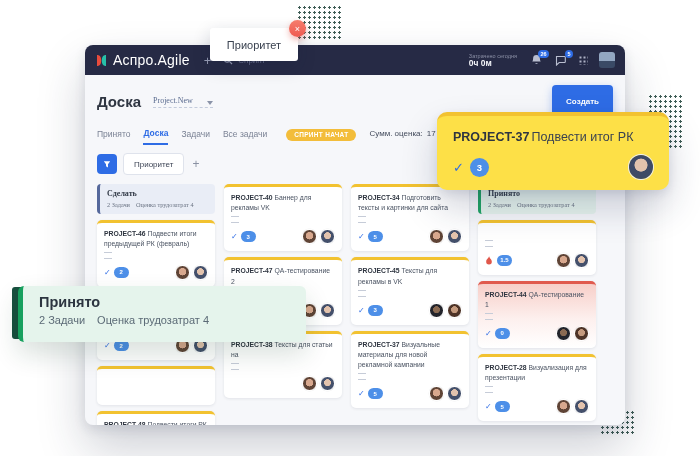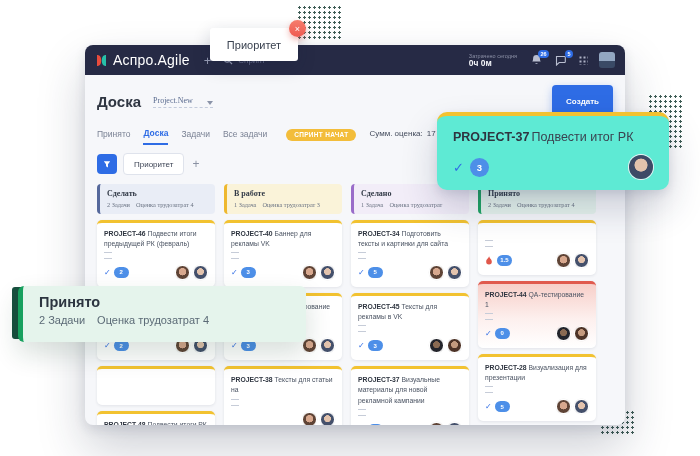--- a/index.html
+++ b/index.html
@@ -94,21 +94,21 @@
   .flame{display:inline-flex;margin-right:1px;}
 
   
   .tooltip{position:absolute;left:210px;top:28px;width:88px;height:33px;background:#fff;border-radius:3px;z-index:6;
            box-shadow:0 6px 18px rgba(20,30,60,.2);display:flex;align-items:center;justify-content:center;}
   .tooltip-label{font-size:11px;color:#3a4250;}
   .tooltip-close{position:absolute;top:-8px;right:-8px;width:17px;height:17px;border-radius:50%;
                  background:linear-gradient(180deg,#f57d6d,#ef5a50);color:#fff;font-size:9px;display:flex;
                  align-items:center;justify-content:center;box-shadow:0 3px 6px rgba(220,80,70,.4);}
 
-  .float-card{position:absolute;left:437px;top:112px;width:232px;height:78px;background:#5eead4;border-radius:10px;
+  .float-card{position:absolute;left:437px;top:112px;width:232px;height:78px;background:#fde047;border-radius:10px;
               border-top:4px solid #f2c230;box-shadow:0 18px 36px rgba(30,40,80,.2), 0 4px 10px rgba(30,40,80,.1);
               padding:14px 16px 10px 16px;box-sizing:border-box;z-index:6;}
   .float-title{font-size:12.5px;color:#3a4250;}
   .float-title b{font-weight:600;color:#2e3540;margin-right:2px;}
   .float-footer{margin-top:11px;display:flex;align-items:center;}
   .float-check{color:#2e6ce5;font-size:13px;font-weight:700;}
   .float-score{margin-left:6px;background:#4d8fe8;color:#fff;width:19px;height:19px;border-radius:50%;font-size:9.5px;
                display:flex;align-items:center;justify-content:center;font-weight:600;}
   .float-avatar{margin-left:auto;width:24px;height:24px;border-radius:50%;
                 background:radial-gradient(circle at 50% 42%, #e3c3ad 34%, #3e4a66 37%);box-shadow:0 0 0 1px #eef0f4;}
@@ -240,27 +240,20 @@
           <div class="card-spacer"></div>
           <div class="card">
             <div class="card-title"><b>PROJECT-48</b><span>Подвести итоги РК</span></div>
             <div class="desc-ico"></div>
 
           </div>
         </div>
       </div>
 
       <div class="column">
-        <div class="col-head c2">
-          <div class="col-title">В работе</div>
-          <div class="col-meta">
-            <span>1 Задача</span>
-            <span>Оценка трудозатрат 3</span>
-          </div>
-        </div>
         <div class="cards">
           <div class="card">
             <div class="card-title"><b>PROJECT-40</b><span>Баннер для рекламы VK</span></div>
             <div class="desc-ico"></div>
             <div class="card-footer">
               <span class="check">✓</span>
               <span class="score">3</span>
               <span class="avatars">
                   <span class="av av-a"></span>
                   <span class="av av-b"></span>
@@ -289,27 +282,20 @@
                   <span class="av av-a"></span>
                   <span class="av av-b"></span>
                 </span>
             </div>
           </div>
 
         </div>
       </div>
 
       <div class="column">
-        <div class="col-head c3">
-          <div class="col-title">Сделано</div>
-          <div class="col-meta">
-            <span>1 Задача</span>
-            <span>Оценка трудозатрат</span>
-          </div>
-        </div>
         <div class="cards">
           <div class="card">
             <div class="card-title"><b>PROJECT-34</b><span>Подготовить тексты и картинки для сайта</span></div>
             <div class="desc-ico"></div>
             <div class="card-footer">
               <span class="check">✓</span>
               <span class="score">5</span>
               <span class="avatars">
                   <span class="av av-a"></span>
                   <span class="av av-b"></span>

